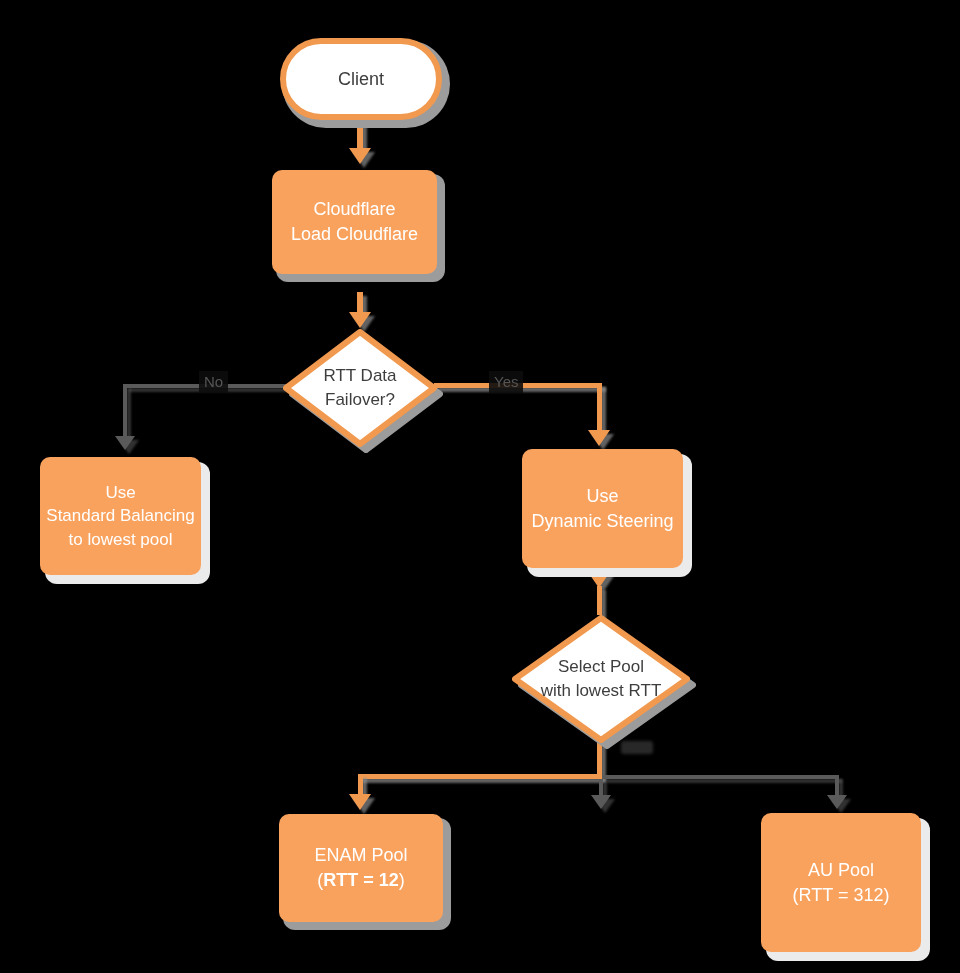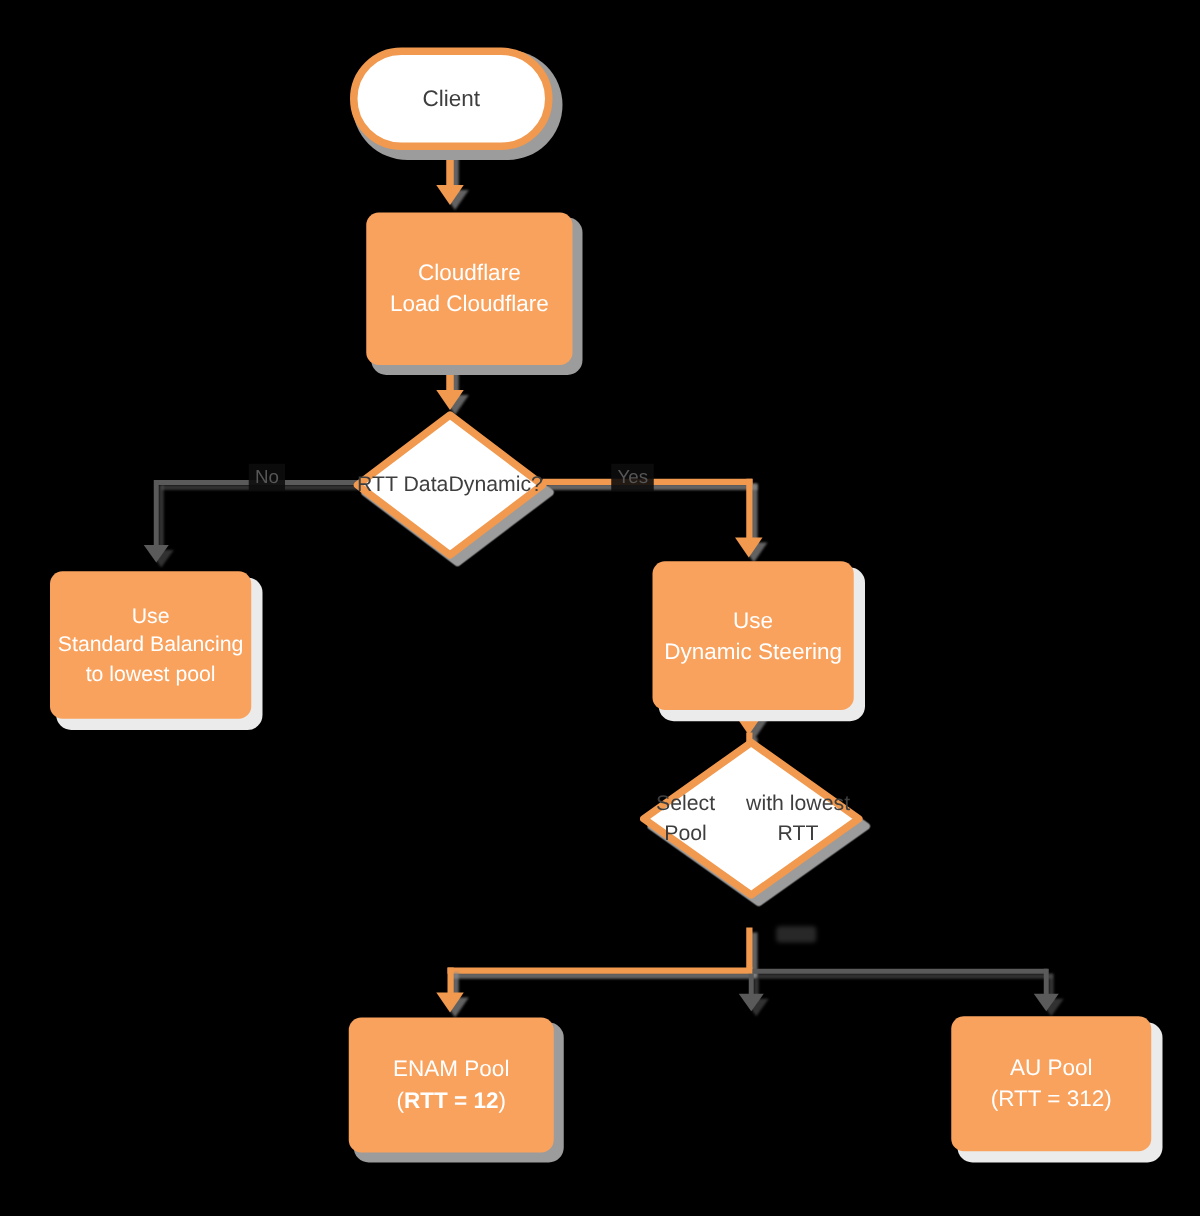--- a/index.html
+++ b/index.html
@@ -24,21 +24,21 @@
         color:var(--text-dark);font-size:18px;
         box-shadow:5px 5px 0 3px var(--shadow-gray);}
   .box{background:var(--orange-fill);border-radius:10px;color:var(--text-light);
         font-size:18px;line-height:1.38;}
   .shadow-gray{box-shadow:6px 6px 0 2px var(--shadow-gray);}
   .shadow-light{box-shadow:7px 7px 0 2px var(--shadow-light);}
 
   .diamond{position:absolute;}
   .diamond svg{position:absolute;left:0;top:0;filter:drop-shadow(6px 6px 0 var(--shadow-gray));}
   .diamond polygon{fill:#fff;stroke:var(--orange-stroke);stroke-width:6;stroke-linejoin:round;}
-  .dtext{position:absolute;inset:0;display:flex;flex-direction:row;align-items:center;
+  .dtext{position:absolute;inset:0;display:flex;flex-direction:column;align-items:center;
         justify-content:center;color:var(--text-dark);font-size:17px;line-height:1.4;text-align:center;}
 
   
   .eo{position:absolute;background:var(--orange-stroke);
       filter:drop-shadow(4px 4px 1px rgba(140,140,140,0.7));}
   .eg{position:absolute;background:var(--gray-line);
       filter:drop-shadow(4px 4px 1px rgba(90,90,90,0.55));}
   .arr{position:absolute;width:0;height:0;border-left:11px solid transparent;
       border-right:11px solid transparent;}
   .arr.o{border-top:16px solid var(--orange-stroke);
@@ -87,62 +87,62 @@
   <div class="arr g" style="left:591px;top:795px"></div>
 
   <div class="eg" style="left:602px;top:775px;width:236px;height:4px"></div>
   <div class="eg" style="left:835px;top:775px;width:4px;height:22px"></div>
   <div class="arr g" style="left:827px;top:795px"></div>
 
   <div class="node terminator" style="left:280px;top:38px;width:162px;height:82px">
     <span>Client</span>
   </div>
 
-  <div class="node box shadow-gray" style="left:293px;top:170px;width:165px;height:122px">
+  <div class="node box shadow-gray" style="left:272px;top:170px;width:165px;height:104px">
     <div>Cloudflare</div>
     <div>Load Cloudflare</div>
   </div>
 
   <div class="diamond" style="left:282px;top:328px;width:156px;height:120px">
     <svg width="156" height="120" viewBox="0 0 156 120">
       <polygon points="78,4 152,60 78,116 4,60"></polygon>
     </svg>
     <div class="dtext">
       <div>RTT Data</div>
-      <div>Dynamic?</div>
+      <div>Failover?</div>
     </div>
   </div>
 
   <div class="node box shadow-light" style="left:40px;top:457px;width:161px;height:118px;font-size:17px">
     <div>Use</div>
     <div>Standard Balancing</div>
     <div>to lowest pool</div>
   </div>
 
   <div class="node box shadow-light" style="left:522px;top:449px;width:161px;height:119px">
     <div>Use</div>
     <div>Dynamic Steering</div>
   </div>
 
-  <div class="diamond" style="left:511px;top:590px;width:180px;height:130px">
+  <div class="diamond" style="left:511px;top:614px;width:180px;height:130px">
     <svg width="180" height="130" viewBox="0 0 180 130">
       <polygon points="90,4 176,65 90,126 4,65"></polygon>
     </svg>
     <div class="dtext">
       <div>Select Pool</div>
       <div>with lowest RTT</div>
     </div>
   </div>
 
   <div class="node box shadow-gray" style="left:279px;top:814px;width:164px;height:108px">
     <div>ENAM Pool</div>
     <div>
       <span>(</span><span class="bold">RTT = 12</span><span>)</span>
     </div>
   </div>
 
 
-  <div class="node box shadow-light" style="left:761px;top:813px;width:160px;height:108px">
+  <div class="node box shadow-light" style="left:761px;top:813px;width:160px;height:139px">
     <div>AU Pool</div>
     <div>(RTT = 312)</div>
   </div>
 
 </div>
 
 </body></html>

